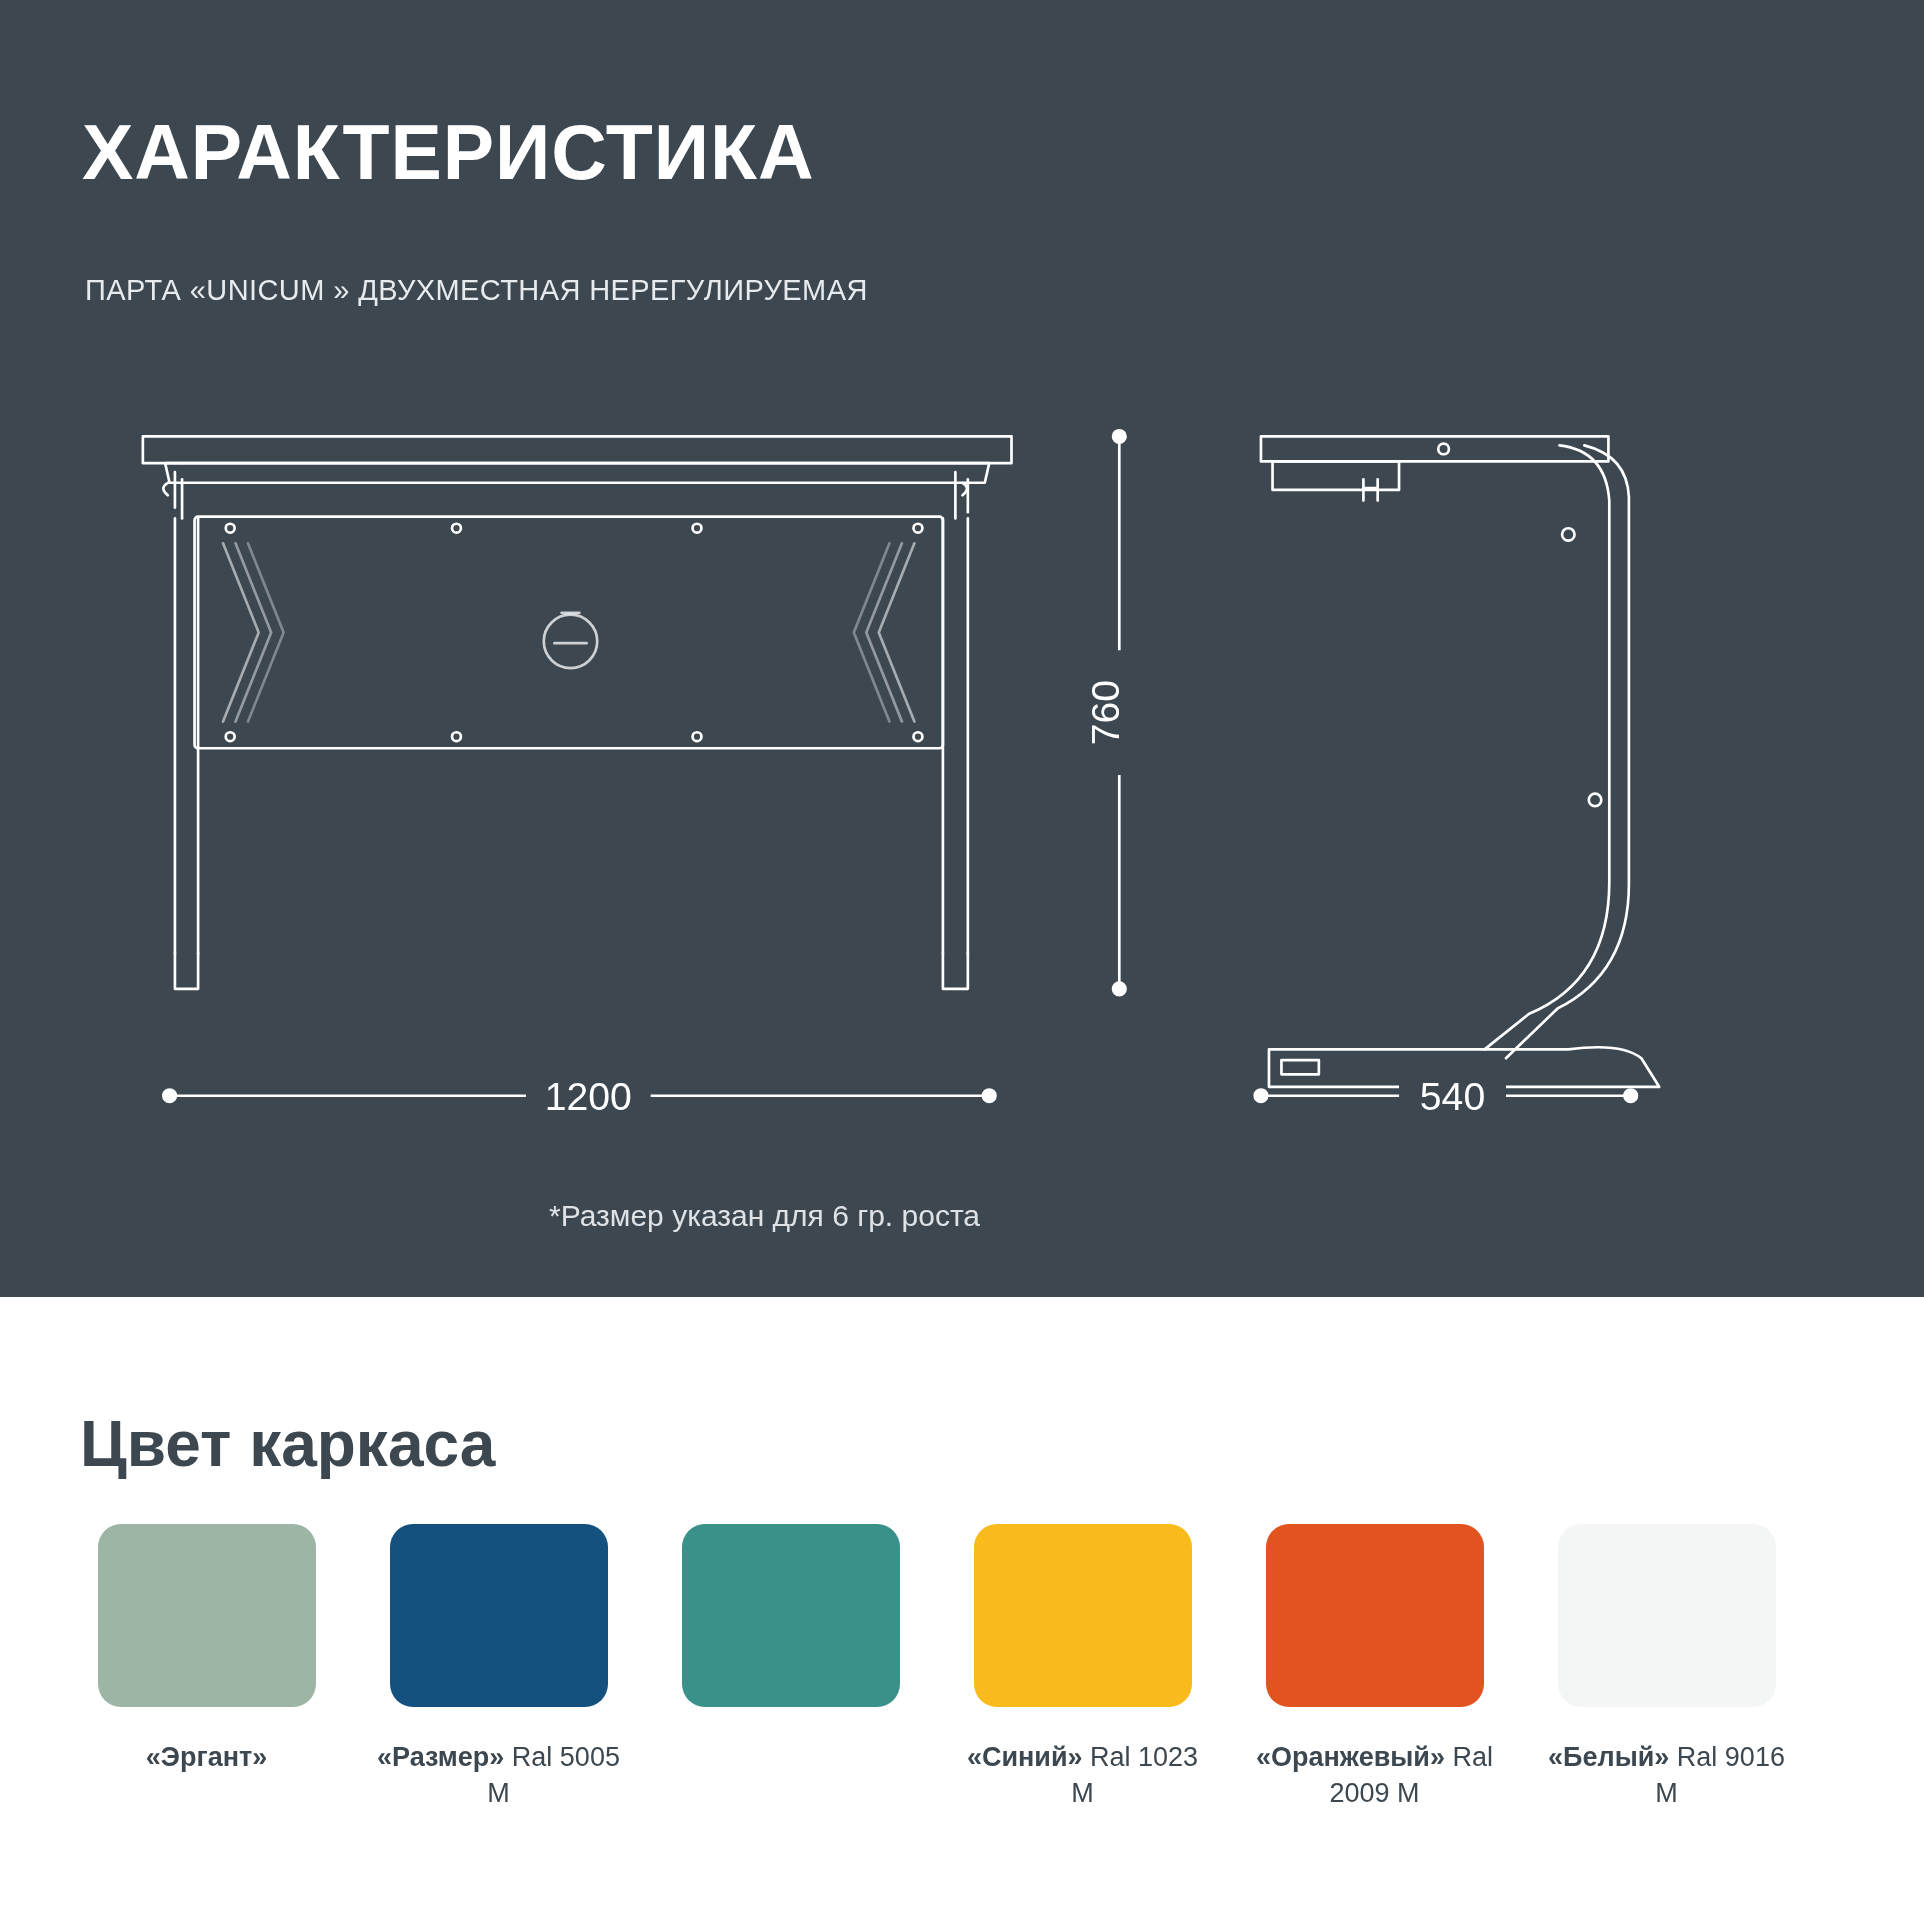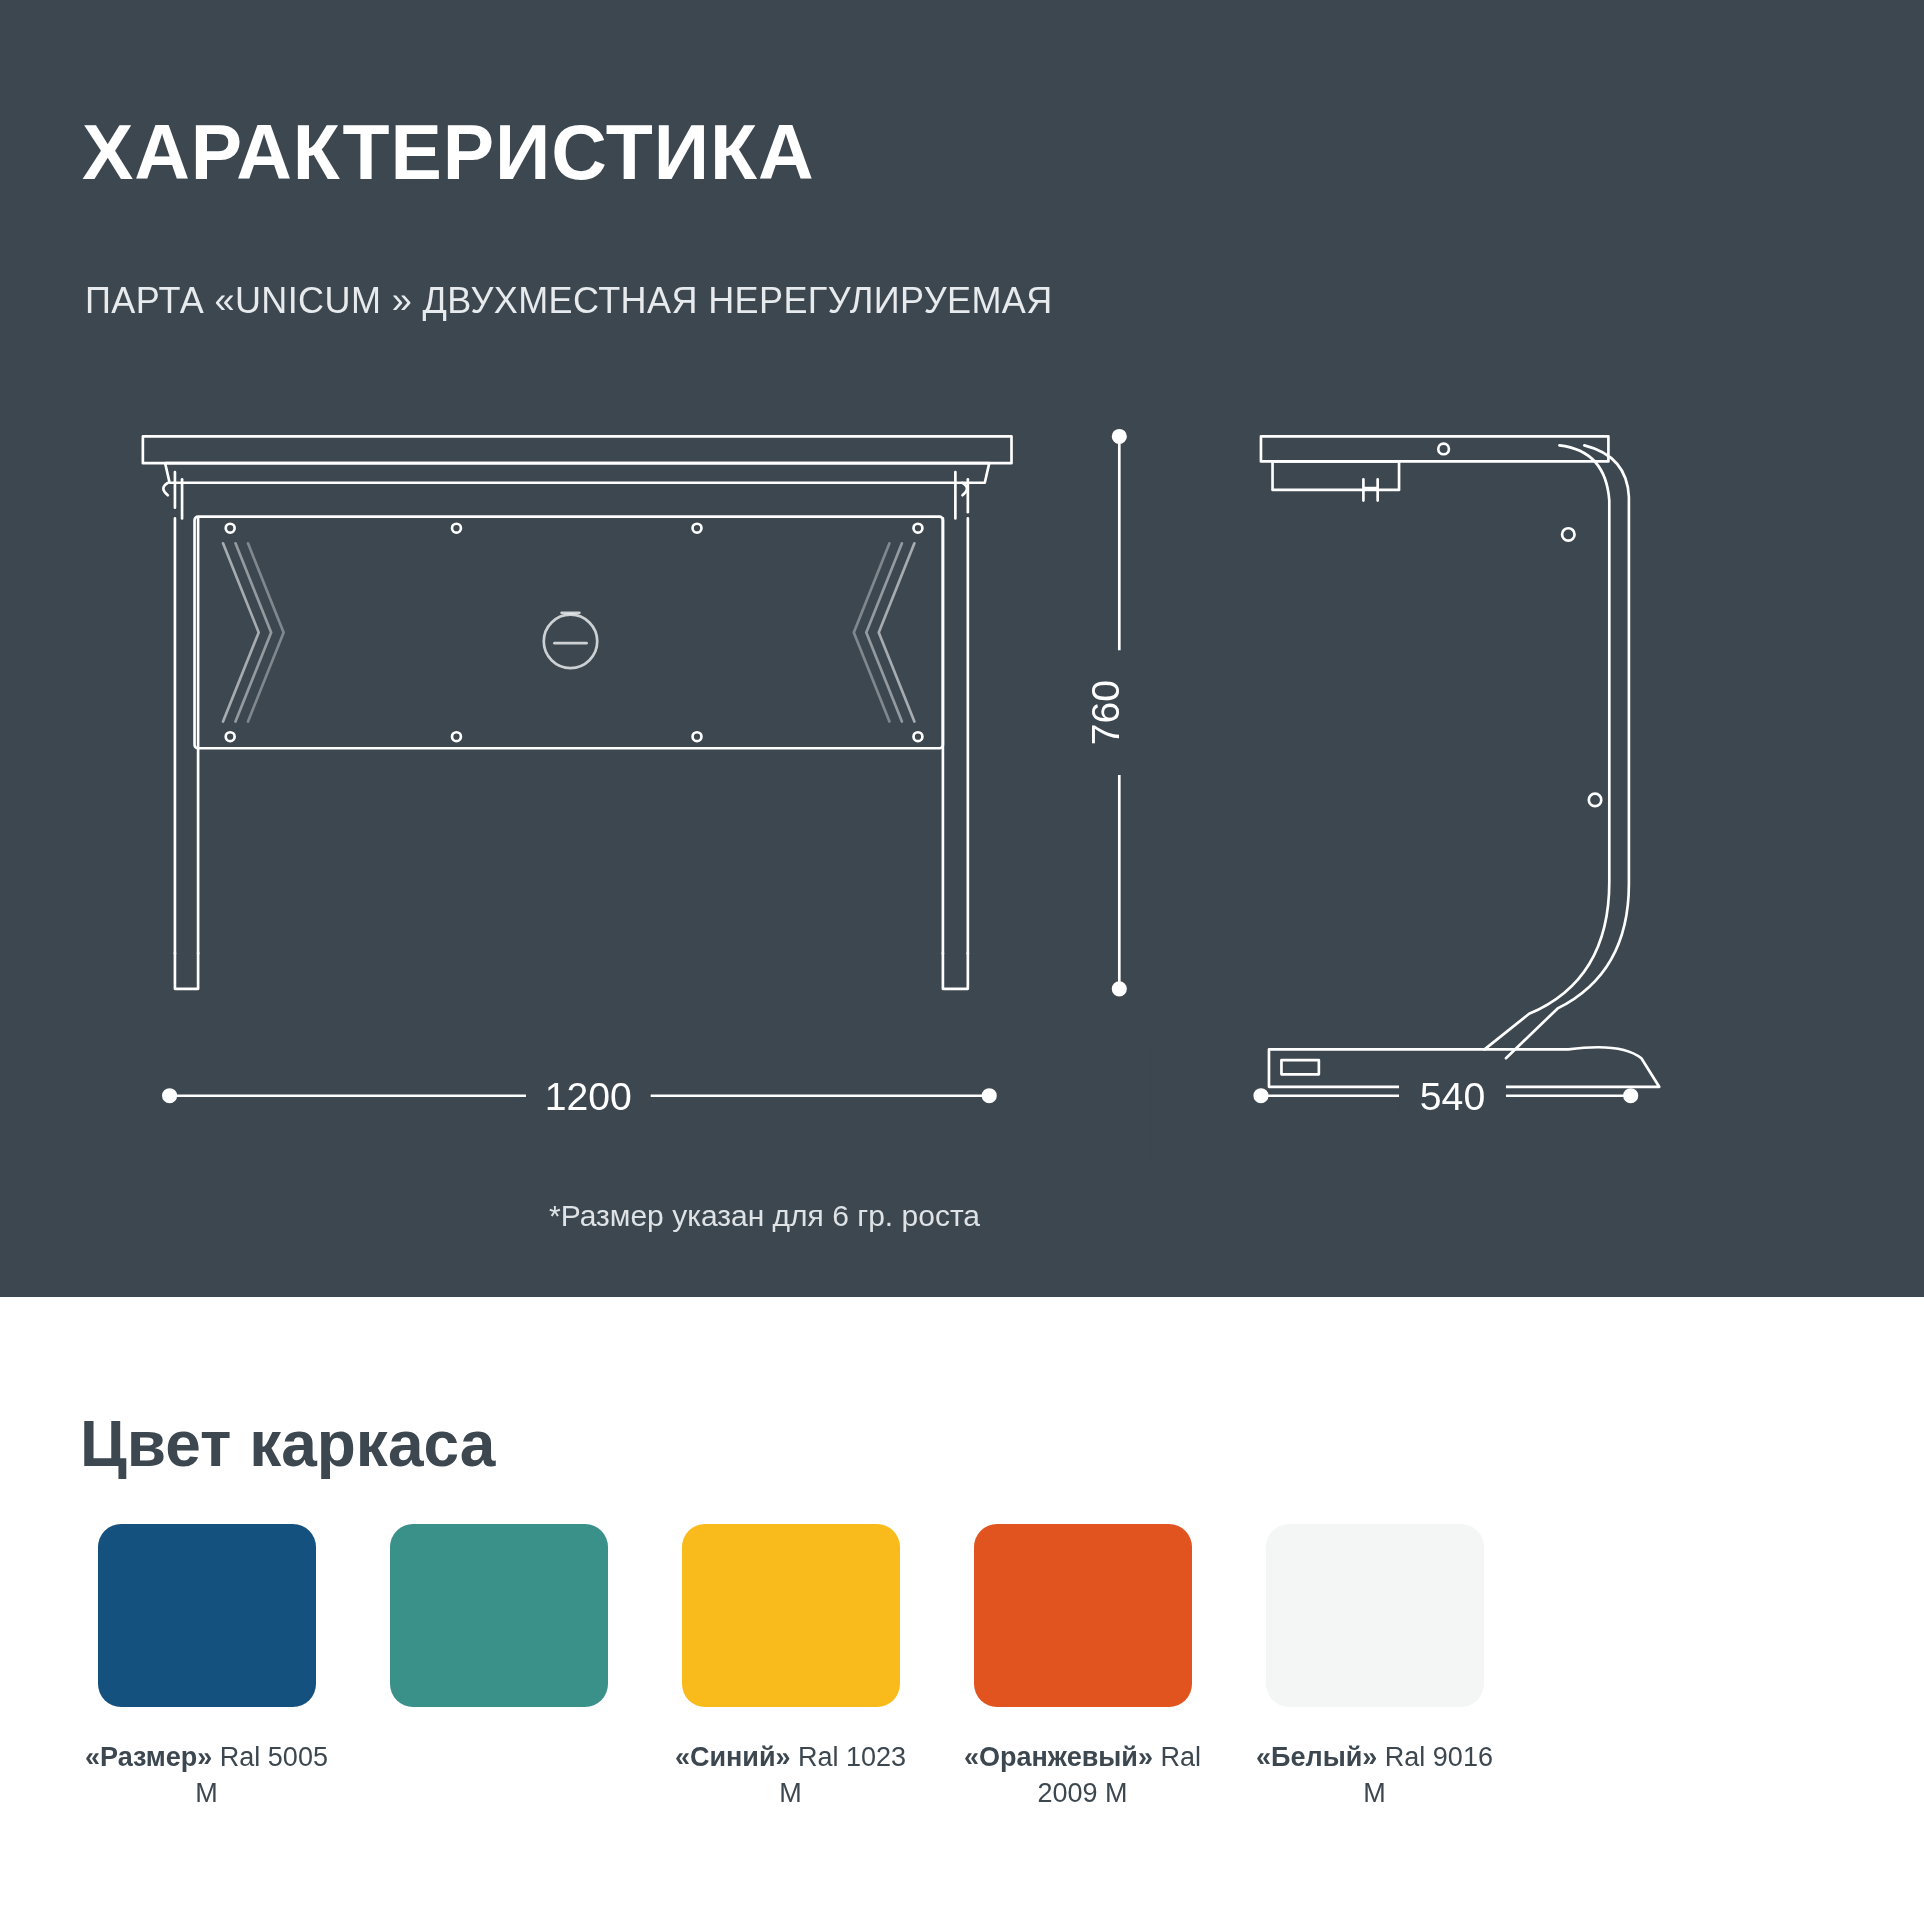--- a/index.html
+++ b/index.html
@@ -32,21 +32,21 @@
     font-weight: bold;
     letter-spacing: 0.9px;
     line-height: 1;
     white-space: nowrap;
   }
   .spec-subtitle {
     position: absolute;
     left: 85px;
     top: 250px;
     color: #e8ebed;
-    font-size: 36px;
+    font-size: 29px;
     font-weight: normal;
     letter-spacing: 0.4px;
     white-space: nowrap;
   }
 
   .drawing-area {
     position: absolute;
     left: 0;
     top: 383px;
     width: 1925px;
@@ -210,20 +210,27 @@
   </div>
 
   <div class="note">*Размер указан для 6 гр. роста</div>
 </section>
 
 <section class="colors-section">
   <h2 class="colors-title">Цвет каркаса</h2>
 
   <div class="swatch-row">
 
+    <div class="swatch-cell">
+      <div class="swatch-chip" style="background:#9cb5a4;"></div>
+      <div class="swatch-label">
+        <span class="nm">«Эргант»</span>
+        <span class="ral"></span>
+      </div>
+    </div>
 
     <div class="swatch-cell">
       <div class="swatch-chip" style="background:#15517f;"></div>
       <div class="swatch-label">
         <span class="nm">«Размер»</span>
         <span class="ral">Ral 5005 M</span>
       </div>
     </div>
 
     <div class="swatch-cell">

